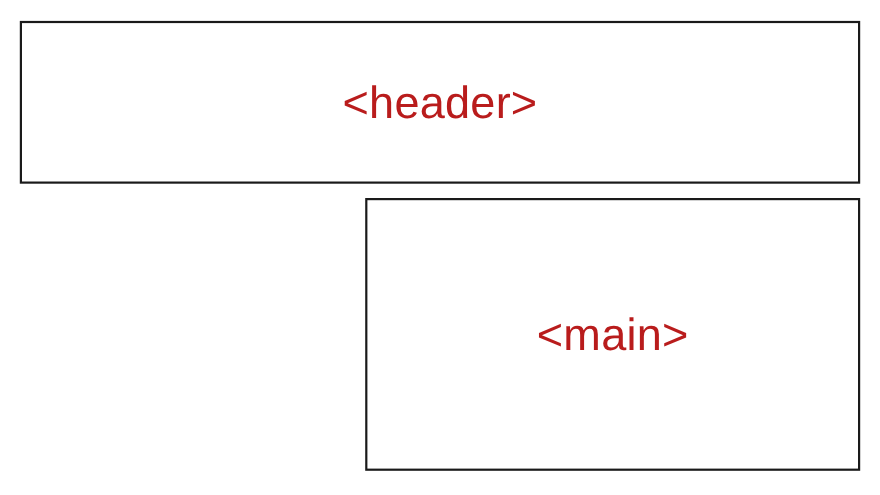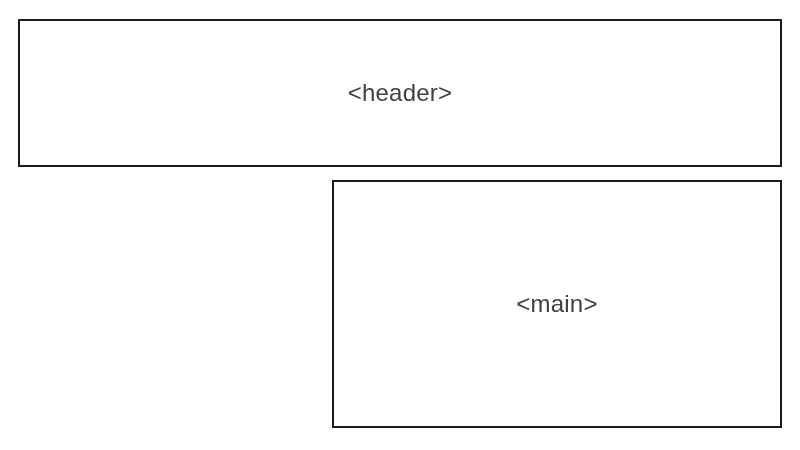--- a/index.html
+++ b/index.html
@@ -23,22 +23,22 @@
     position: absolute;
     box-sizing: border-box;
     background: #ffffff;
     border: 2px solid #1a1a1a;
     display: flex;
     align-items: center;
     justify-content: center;
   }
 
   .region-label {
-    color: #404040;
-    font-size: 24px;
+    color: #b91c1c;
+    font-size: 41px;
     line-height: 1;
     font-weight: 400;
     letter-spacing: 0.2px;
     white-space: nowrap;
     text-align: left;
     -webkit-font-smoothing: antialiased;
   }
 
   
   #header-region {

